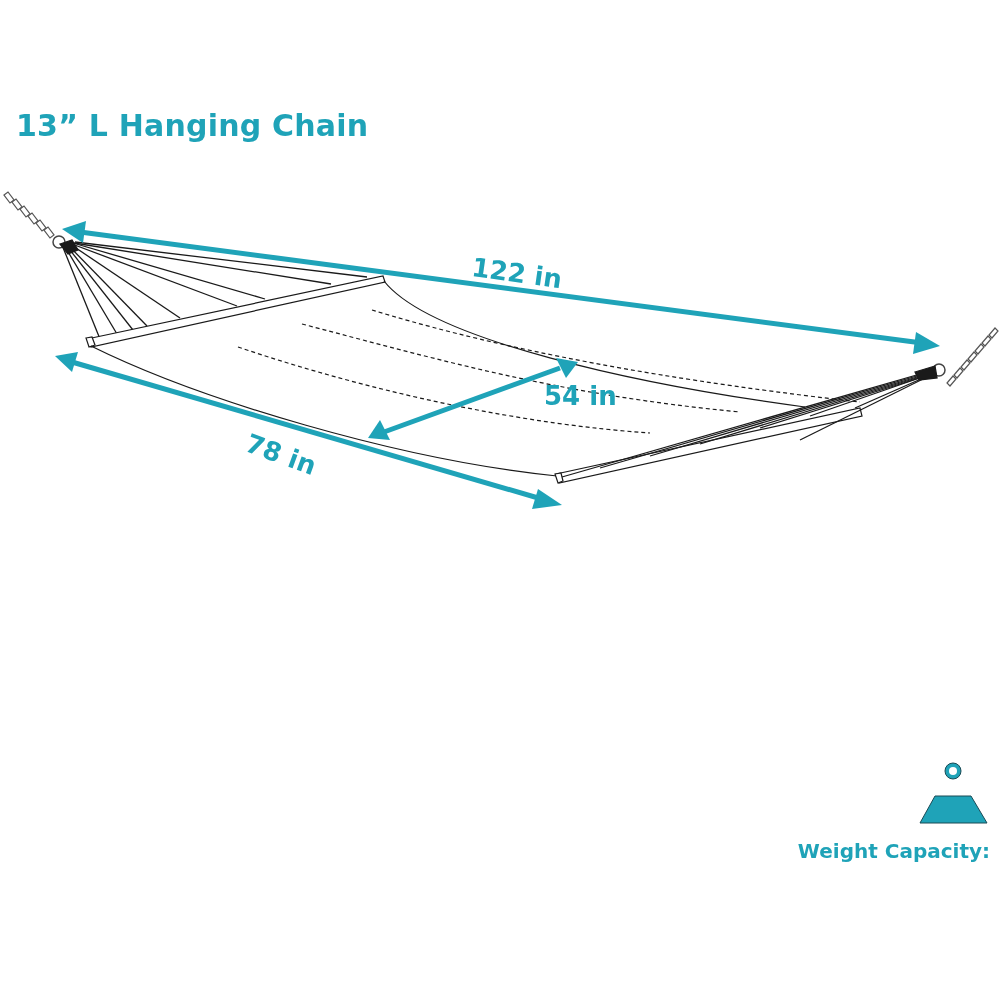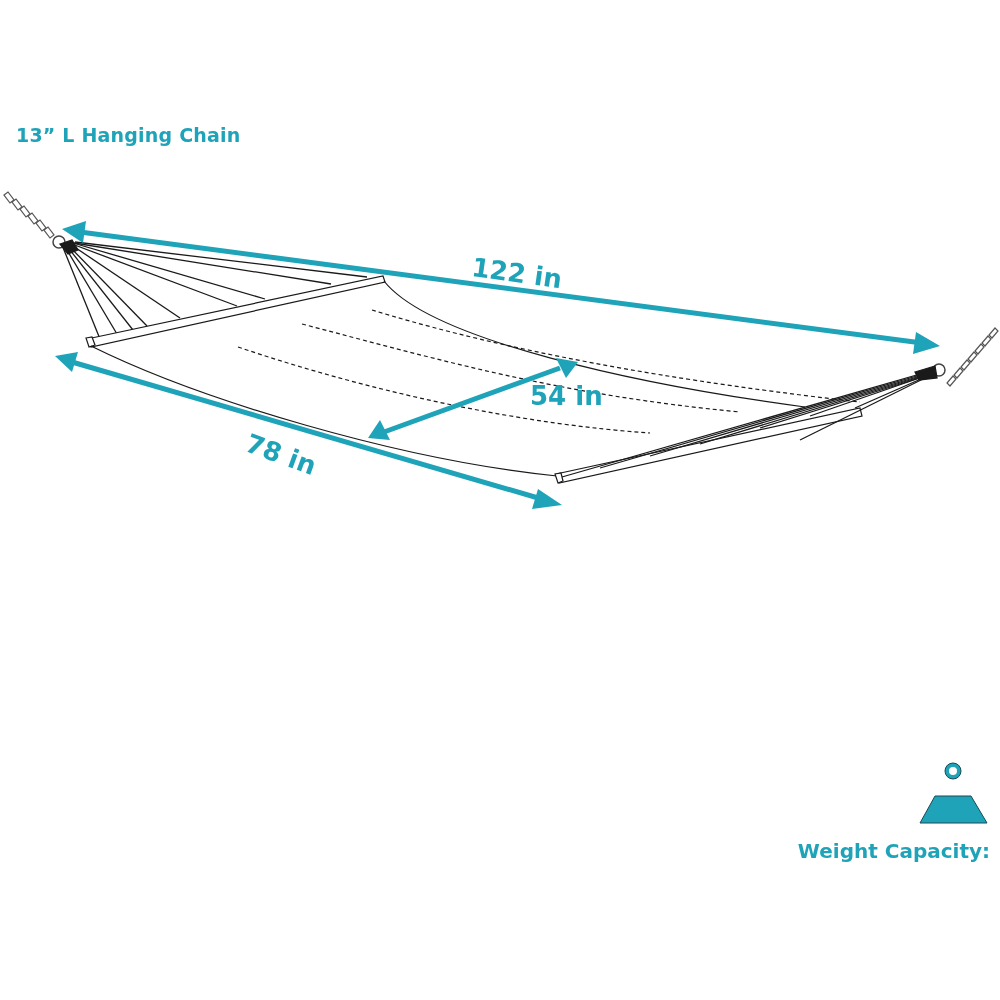--- a/index.html
+++ b/index.html
@@ -1,21 +1,21 @@
 <!DOCTYPE html>
 <html><head>
   <meta charset="utf-8">
   <style>
     html, body { margin: 0; padding: 0; background: #ffffff; }
     body { width: 1000px; height: 1000px; position: relative; overflow: hidden;
            font-family: "DejaVu Sans", "Liberation Sans", sans-serif; }
     .label { position: absolute; color: #1fa3b8; font-weight: bold; white-space: nowrap; }
-    #chain-label { left: 16px; top: 124px; font-size: 19px; letter-spacing: 0.2px; }
+    #chain-label { left: 16px; top: 108px; font-size: 30px; letter-spacing: 0.2px; }
     #len-122 { left: 474px; top: 252px; font-size: 26px; transform: rotate(8deg); transform-origin: left top; }
-    #len-54 { left: 530px; top: 381px; font-size: 26px; }
+    #len-54 { left: 544px; top: 381px; font-size: 26px; }
     #len-78 { left: 252px; top: 428px; font-size: 26px; transform: rotate(20deg); transform-origin: left top; }
     #capacity { right: 10px; top: 836px; font-size: 20px; text-align: center; line-height: 31px; }
     svg#diagram { position: absolute; left: 0; top: 0; }
   </style>
 </head>
 <body>
 
 <svg id="diagram" width="1000" height="1000" viewBox="0 0 1000 1000">
 
   <g stroke="#555" fill="none" stroke-width="1.2">

